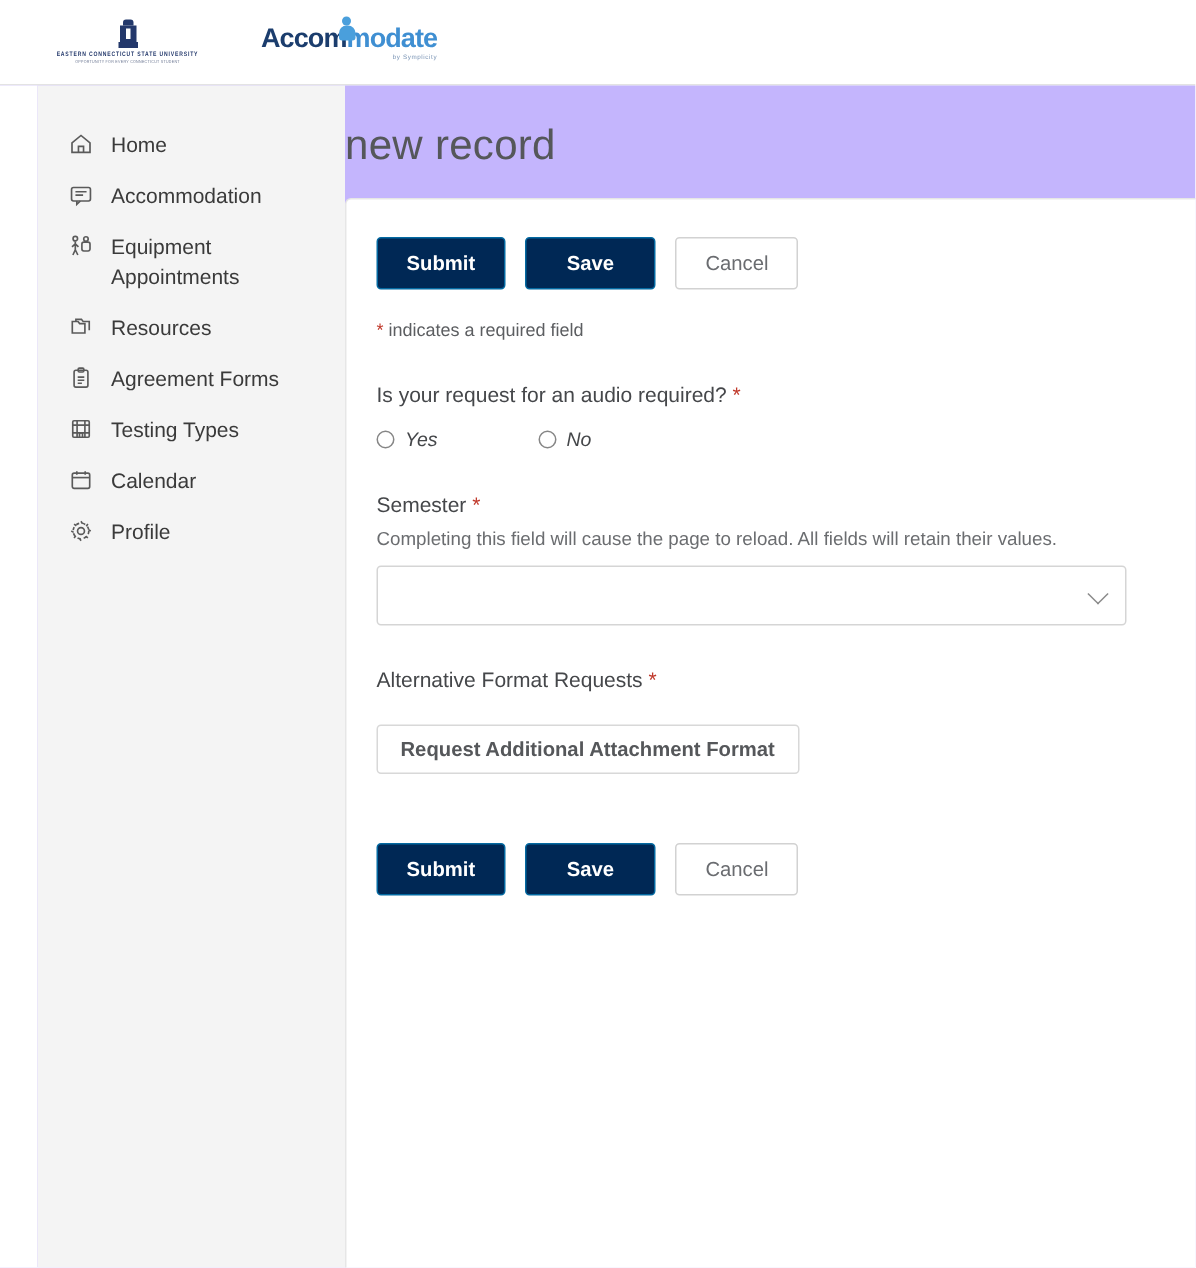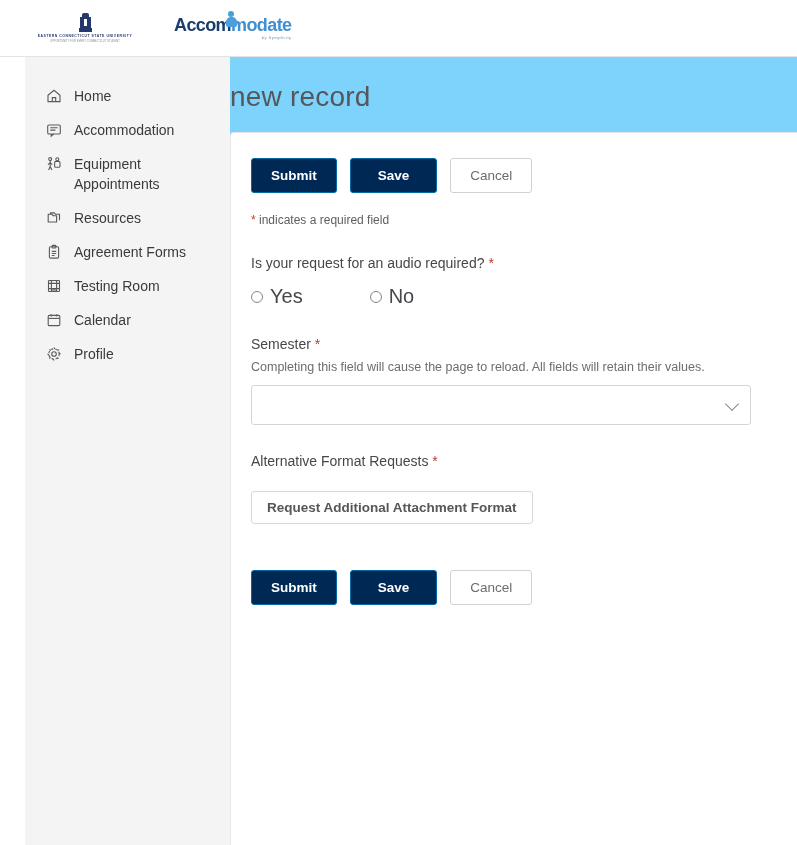--- a/index.html
+++ b/index.html
@@ -124,21 +124,21 @@
     color: #7b95b5;
     white-space: nowrap;
   }
 
   
   .body-area {
     position: absolute;
     top: 57px; left: 0;
     width: 797px;
     height: 788px;
-    background: #7dd3fc;
+    background: #c4b5fd;
   }
   .left-white {
     position: absolute;
     top: 0; left: 0;
     width: 25px; height: 788px;
     background: #ffffff;
   }
 
   
   .sidebar {
@@ -274,22 +274,23 @@
   }
   .radio-opt.second { margin-left: 67px; }
   .radio-circle {
     width: 12px; height: 12px;
     border: 1px solid #868686;
     border-radius: 50%;
     background: #ffffff;
     margin-right: 7px;
   }
   .radio-text {
-    font-size: 20px;
+    font-size: 13px;
     color: #45474a;
+    font-style: italic;
   }
 
   .select-box {
     margin-top: 9px;
     width: 500px;
     height: 40px;
     background: #ffffff;
     border: 1px solid #d5d5d5;
     border-radius: 3px;
     position: relative;
@@ -429,21 +430,21 @@
       </div>
 
       <div class="nav-item">
         <span class="nav-icon">
           <svg width="16" height="16" viewBox="0 0 16 16" fill="none" stroke="#5a5a5a" stroke-width="1.1">
             <rect x="2.5" y="2.5" width="11" height="11" rx="0.8"></rect>
             <path d="M5.4 2.5 L5.4 13.5 M10.6 2.5 L10.6 13.5 M2.5 5.4 H13.5 M2.5 10.6 H13.5"></path>
             <path d="M7 13.5 L7 10.6 H9 L9 13.5"></path>
           </svg>
         </span>
-        <span class="nav-label">Testing Room</span>
+        <span class="nav-label">Testing Types</span>
       </div>
 
       <div class="nav-item">
         <span class="nav-icon">
           <svg width="16" height="16" viewBox="0 0 16 16" fill="none" stroke="#5a5a5a" stroke-width="1.1">
             <rect x="2.2" y="3.4" width="11.6" height="10.2" rx="1.2"></rect>
             <path d="M2.2 6.4 H13.8"></path>
             <path d="M5.2 2.2 L5.2 4.5 M10.8 2.2 L10.8 4.5"></path>
           </svg>
         </span>

